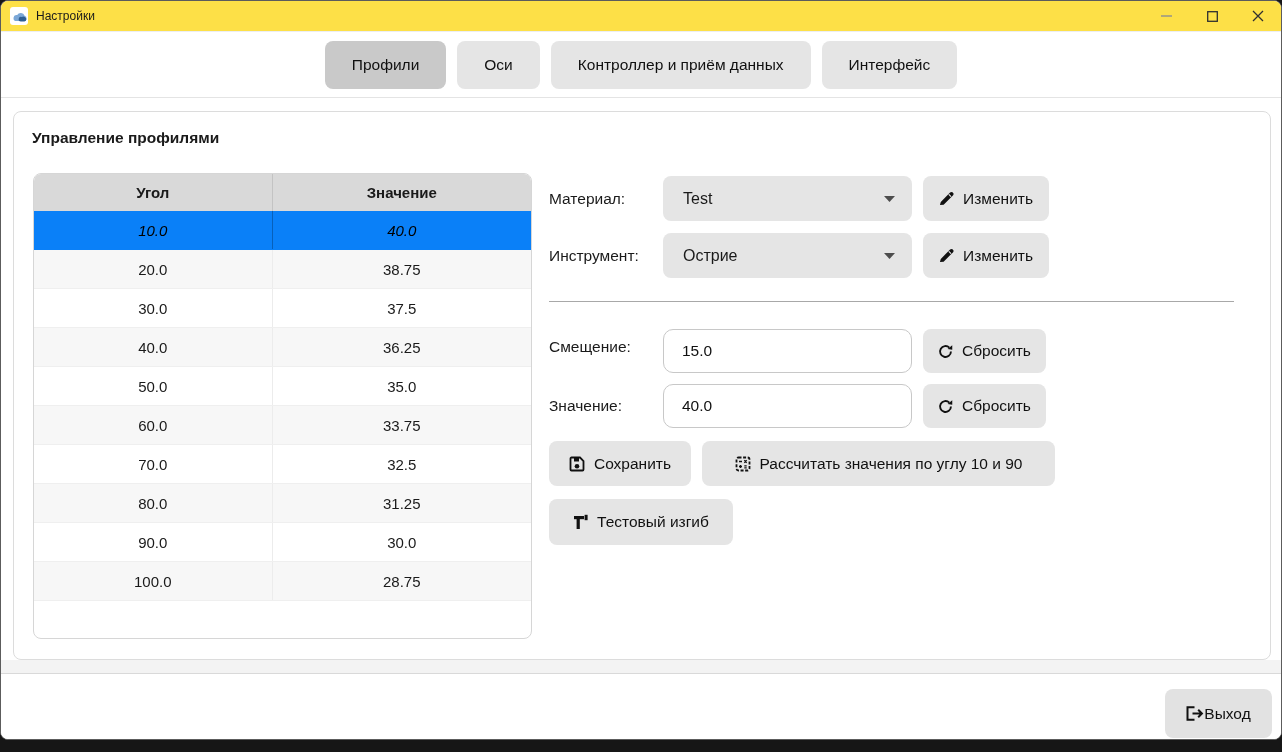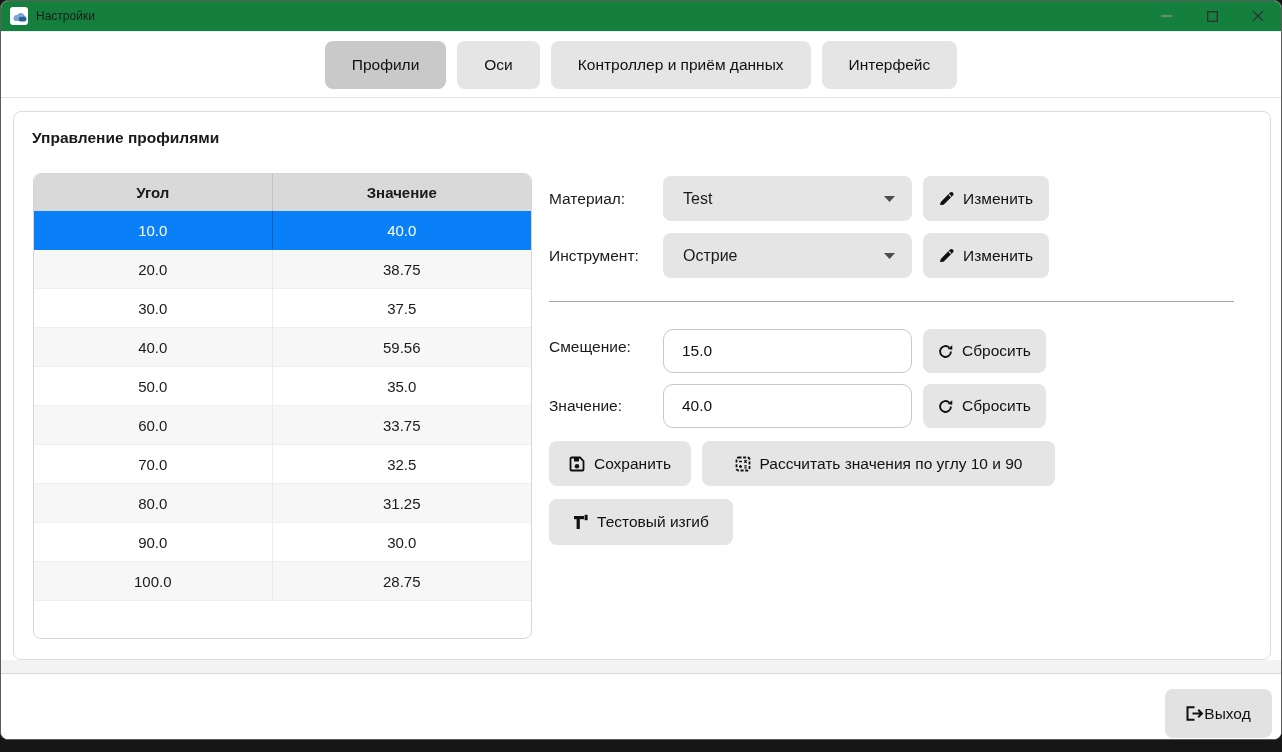--- a/index.html
+++ b/index.html
@@ -12,21 +12,21 @@
     overflow:hidden;
   }
   .window {
     position:absolute; left:0; top:0; width:1282px; height:740px;
     background:#ffffff; border:1px solid #5c5c5c; border-radius:8px;
     overflow:hidden;
   }
   
   .titlebar {
     position:absolute; left:0; top:0; right:0; height:31px;
-    background:#15803d; display:flex; align-items:center;
+    background:#fde047; display:flex; align-items:center;
     border-bottom:1px solid #eceef3;
   }
   .app-icon {
     width:18px; height:18px; margin-left:9px; background:#ffffff;
     border-radius:3px; display:flex; align-items:center; justify-content:center;
   }
   .titlebar-text { font-size:12px; margin-left:8px; color:#1b1b1b; }
   .win-controls { margin-left:auto; display:flex; height:31px; }
   .win-btn { width:46px; height:31px; display:flex; align-items:center; justify-content:center; cursor:default; }
   
@@ -58,21 +58,21 @@
     font-weight:bold; font-size:15px; border-right:1px solid #c3c3c3;
   }
   .th:last-child { flex-basis:52%; border-right:none; }
   .trow { display:flex; height:39px; background:#fff; border-bottom:1px solid #efefef; }
   .trow.alt { background:#f7f7f7; }
   .tcell {
     flex-basis:48%; display:flex; align-items:center; justify-content:center;
     font-size:15px; border-right:1px solid #ececec;
   }
   .tcell:last-child { flex-basis:52%; border-right:none; }
-  .trow.selected { background:var(--sel,#0a80f8); color:#ffffff; border-bottom-color:var(--sel,#0a80f8); }
+  .trow.selected { background:var(--sel,#0a80f8); color:#000000; border-bottom-color:var(--sel,#0a80f8);font-style:italic; }
   .trow.selected .tcell { border-right-color:rgba(0,0,0,0.25); }
   
   .field-label { position:absolute; font-size:15.5px; display:flex; align-items:center; height:45px; }
   .dropdown {
     position:absolute; width:249px; height:45px; background:var(--btn,#e5e5e5);
     border-radius:8px; display:flex; align-items:center; padding:0 17px 0 20px;
     font-size:16px;
   }
   .dropdown .caret { margin-left:auto; }
   .gbtn {
@@ -152,21 +152,21 @@
           <div class="trow alt">
             <div class="tcell">20.0</div>
             <div class="tcell">38.75</div>
           </div>
           <div class="trow">
             <div class="tcell">30.0</div>
             <div class="tcell">37.5</div>
           </div>
           <div class="trow alt">
             <div class="tcell">40.0</div>
-            <div class="tcell">59.56</div>
+            <div class="tcell">36.25</div>
           </div>
           <div class="trow">
             <div class="tcell">50.0</div>
             <div class="tcell">35.0</div>
           </div>
           <div class="trow alt">
             <div class="tcell">60.0</div>
             <div class="tcell">33.75</div>
           </div>
           <div class="trow">

